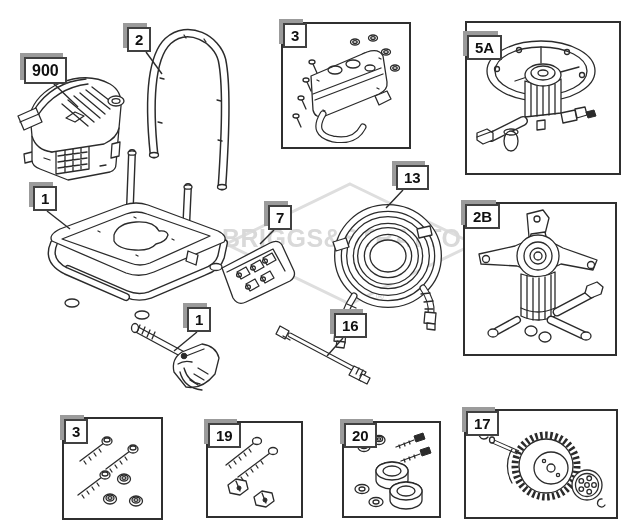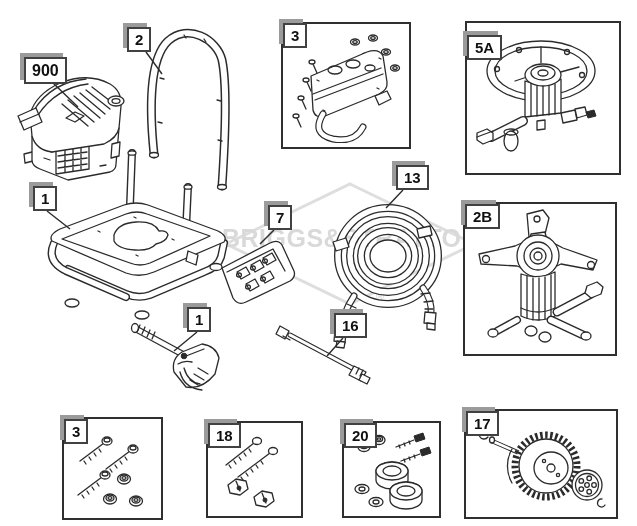--- a/index.html
+++ b/index.html
@@ -369,21 +369,21 @@
   <div class="callout" style="left:187px;top:307px">
     <span>1</span>
   </div>
   <div class="callout" style="left:334px;top:313px">
     <span>16</span>
   </div>
   <div class="callout" style="left:64px;top:419px">
     <span>3</span>
   </div>
   <div class="callout" style="left:208px;top:423px">
-    <span>18</span>
+    <span>19</span>
   </div>
   <div class="callout" style="left:344px;top:423px">
     <span>20</span>
   </div>
   <div class="callout" style="left:466px;top:411px">
     <span>17</span>
   </div>
 
 </div>
 

